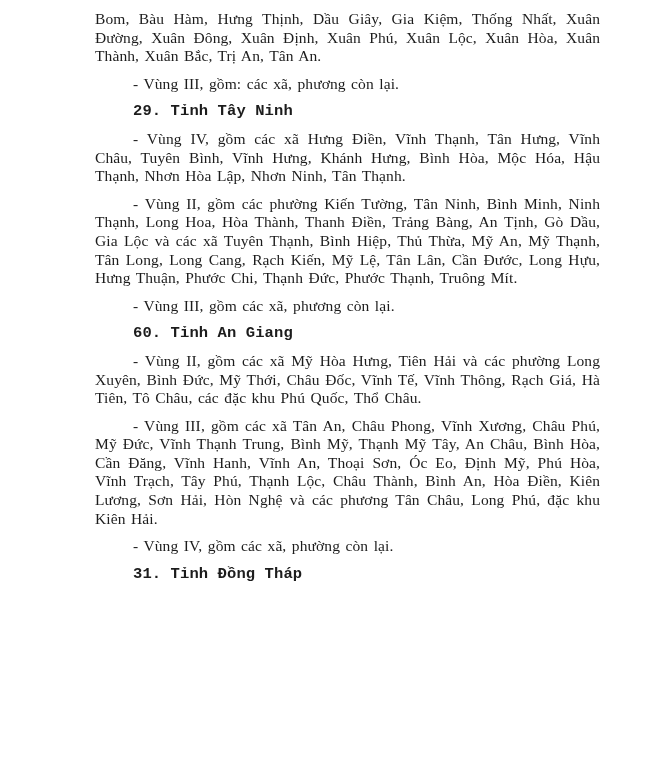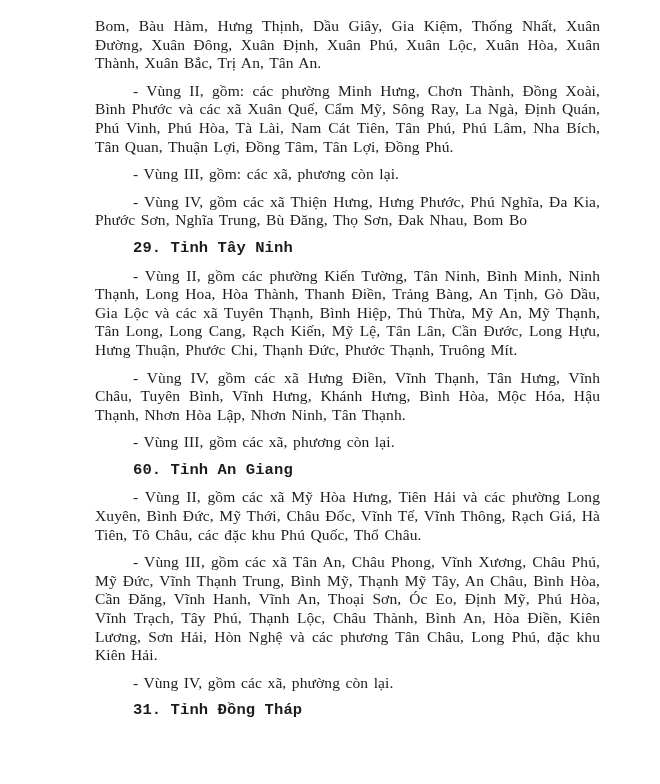--- a/index.html
+++ b/index.html
@@ -6,21 +6,21 @@
     margin: 0;
     padding: 0;
     background: #ffffff;
   }
   .page {
     position: relative;
     width: 660px;
     height: 784px;
     box-sizing: border-box;
     background: #ffffff;
-    padding: 17px 60px 0 95px;
+    padding: 10px 60px 0 95px;
     overflow: hidden;
     font-family: "Liberation Serif", "DejaVu Serif", serif;
     color: #1c1c1c;
   }
   .para {
     margin: 0 0 9px 0;
     font-size: 15.5px;
     line-height: 18.6px;
     text-align: justify;
     text-indent: 38px;
@@ -41,25 +41,23 @@
   }
   .heading.last {
     margin-bottom: 0;
   }
 </style>
 </head>
 <body>
 
 <div class="page">
   <p class="para continued">Bom, Bàu Hàm, Hưng Thịnh, Dầu Giây, Gia Kiệm, Thống Nhất, Xuân Đường, Xuân Đông, Xuân Định, Xuân Phú, Xuân Lộc, Xuân Hòa, Xuân Thành, Xuân Bắc, Trị An, Tân An.</p>
-  <p class="para">- Vùng II, gồm: các phường Minh Hưng, Chơn Thành, Đồng Xoài, Bình Phước và các xã Xuân Quế, Cẩm Mỹ, Sông Ray, La Ngà, Định Quán, Phú Vinh, Phú Hòa, Tà Lài, Nam Cát Tiên, Tân Phú, Phú Lâm, Nha Bích, Tân Quan, Thuận Lợi, Đồng Tâm, Tân Lợi, Đồng Phú.</p>
   <p class="para">- Vùng III, gồm: các xã, phương còn lại.</p>
-  <p class="para">- Vùng IV, gồm các xã Thiện Hưng, Hưng Phước, Phú Nghĩa, Đa Kia, Phước Sơn, Nghĩa Trung, Bù Đăng, Thọ Sơn, Đak Nhau, Bom Bo</p>
   <p class="heading">29. Tỉnh Tây Ninh</p>
+  <p class="para">- Vùng IV, gồm các xã Hưng Điền, Vĩnh Thạnh, Tân Hưng, Vĩnh Châu, Tuyên Bình, Vĩnh Hưng, Khánh Hưng, Bình Hòa, Mộc Hóa, Hậu Thạnh, Nhơn Hòa Lập, Nhơn Ninh, Tân Thạnh.</p>
   <p class="para">- Vùng II, gồm các phường Kiến Tường, Tân Ninh, Bình Minh, Ninh Thạnh, Long Hoa, Hòa Thành, Thanh Điền, Trảng Bàng, An Tịnh, Gò Dầu, Gia Lộc và các xã Tuyên Thạnh, Bình Hiệp, Thủ Thừa, Mỹ An, Mỹ Thạnh, Tân Long, Long Cang, Rạch Kiến, Mỹ Lệ, Tân Lân, Cần Đước, Long Hựu, Hưng Thuận, Phước Chi, Thạnh Đức, Phước Thạnh, Truông Mít.</p>
-  <p class="para">- Vùng IV, gồm các xã Hưng Điền, Vĩnh Thạnh, Tân Hưng, Vĩnh Châu, Tuyên Bình, Vĩnh Hưng, Khánh Hưng, Bình Hòa, Mộc Hóa, Hậu Thạnh, Nhơn Hòa Lập, Nhơn Ninh, Tân Thạnh.</p>
   <p class="para">- Vùng III, gồm các xã, phương còn lại.</p>
   <p class="heading">60. Tỉnh An Giang</p>
   <p class="para">- Vùng II, gồm các xã Mỹ Hòa Hưng, Tiên Hải và các phường Long Xuyên, Bình Đức, Mỹ Thới, Châu Đốc, Vĩnh Tế, Vĩnh Thông, Rạch Giá, Hà Tiên, Tô Châu, các đặc khu Phú Quốc, Thổ Châu.</p>
   <p class="para">- Vùng III, gồm các xã Tân An, Châu Phong, Vĩnh Xương, Châu Phú, Mỹ Đức, Vĩnh Thạnh Trung, Bình Mỹ, Thạnh Mỹ Tây, An Châu, Bình Hòa, Cần Đăng, Vĩnh Hanh, Vĩnh An, Thoại Sơn, Óc Eo, Định Mỹ, Phú Hòa, Vĩnh Trạch, Tây Phú, Thạnh Lộc, Châu Thành, Bình An, Hòa Điền, Kiên Lương, Sơn Hải, Hòn Nghệ và các phương Tân Châu, Long Phú, đặc khu Kiên Hải.</p>
   <p class="para">- Vùng IV, gồm các xã, phường còn lại.</p>
   <p class="heading last">31. Tỉnh Đồng Tháp</p>
 </div>
 
 </body></html>

